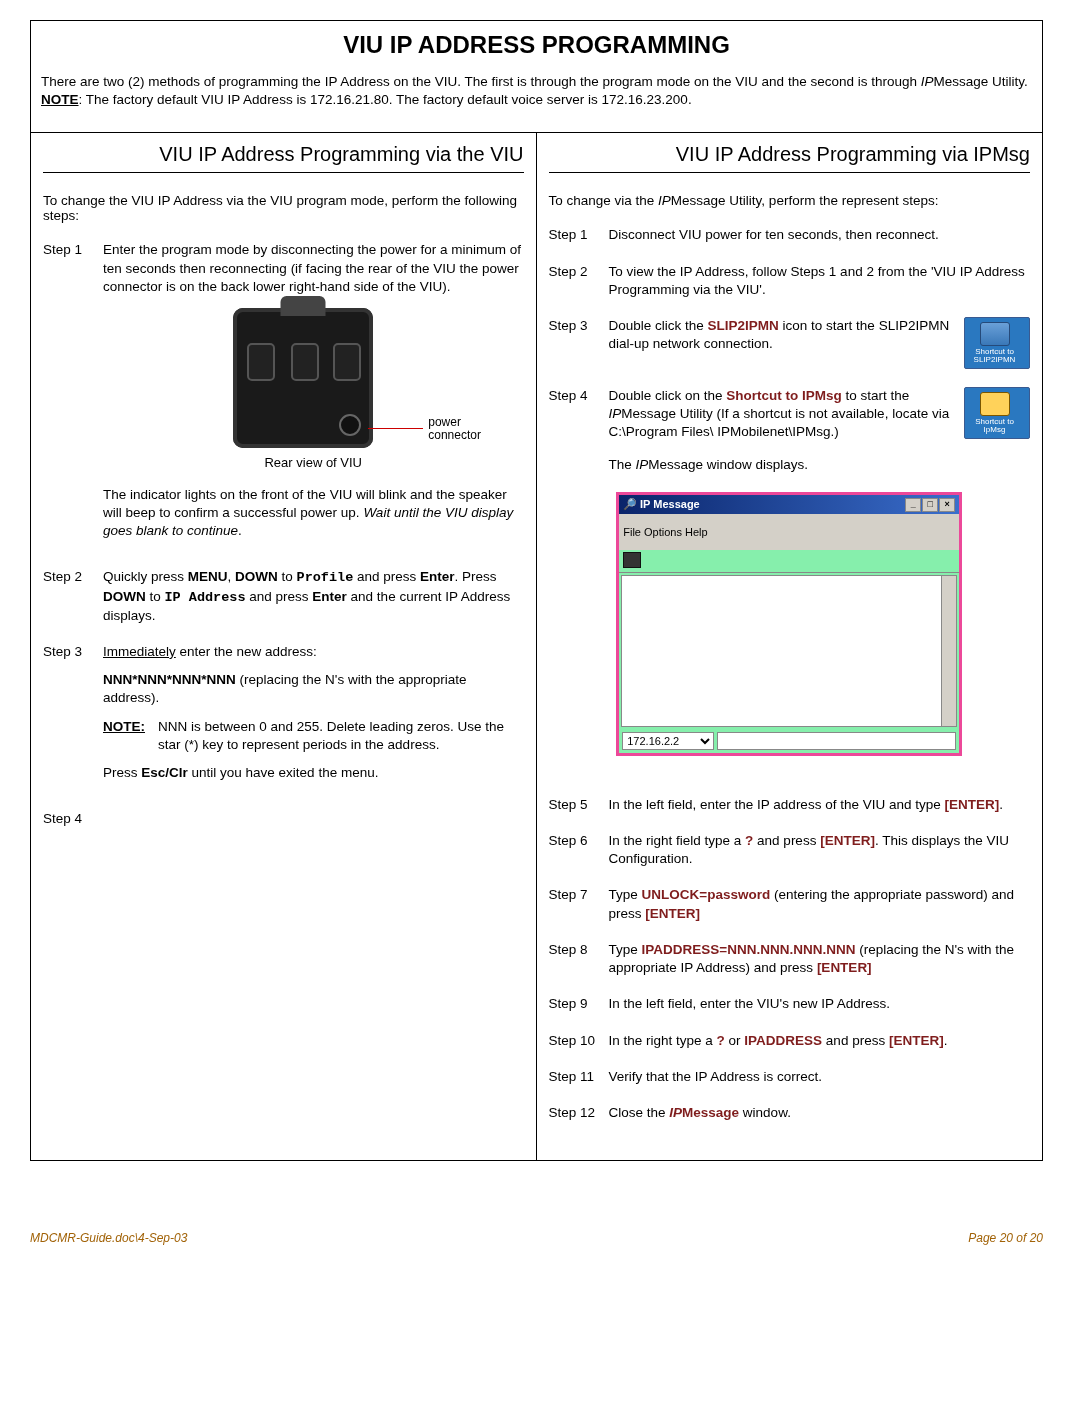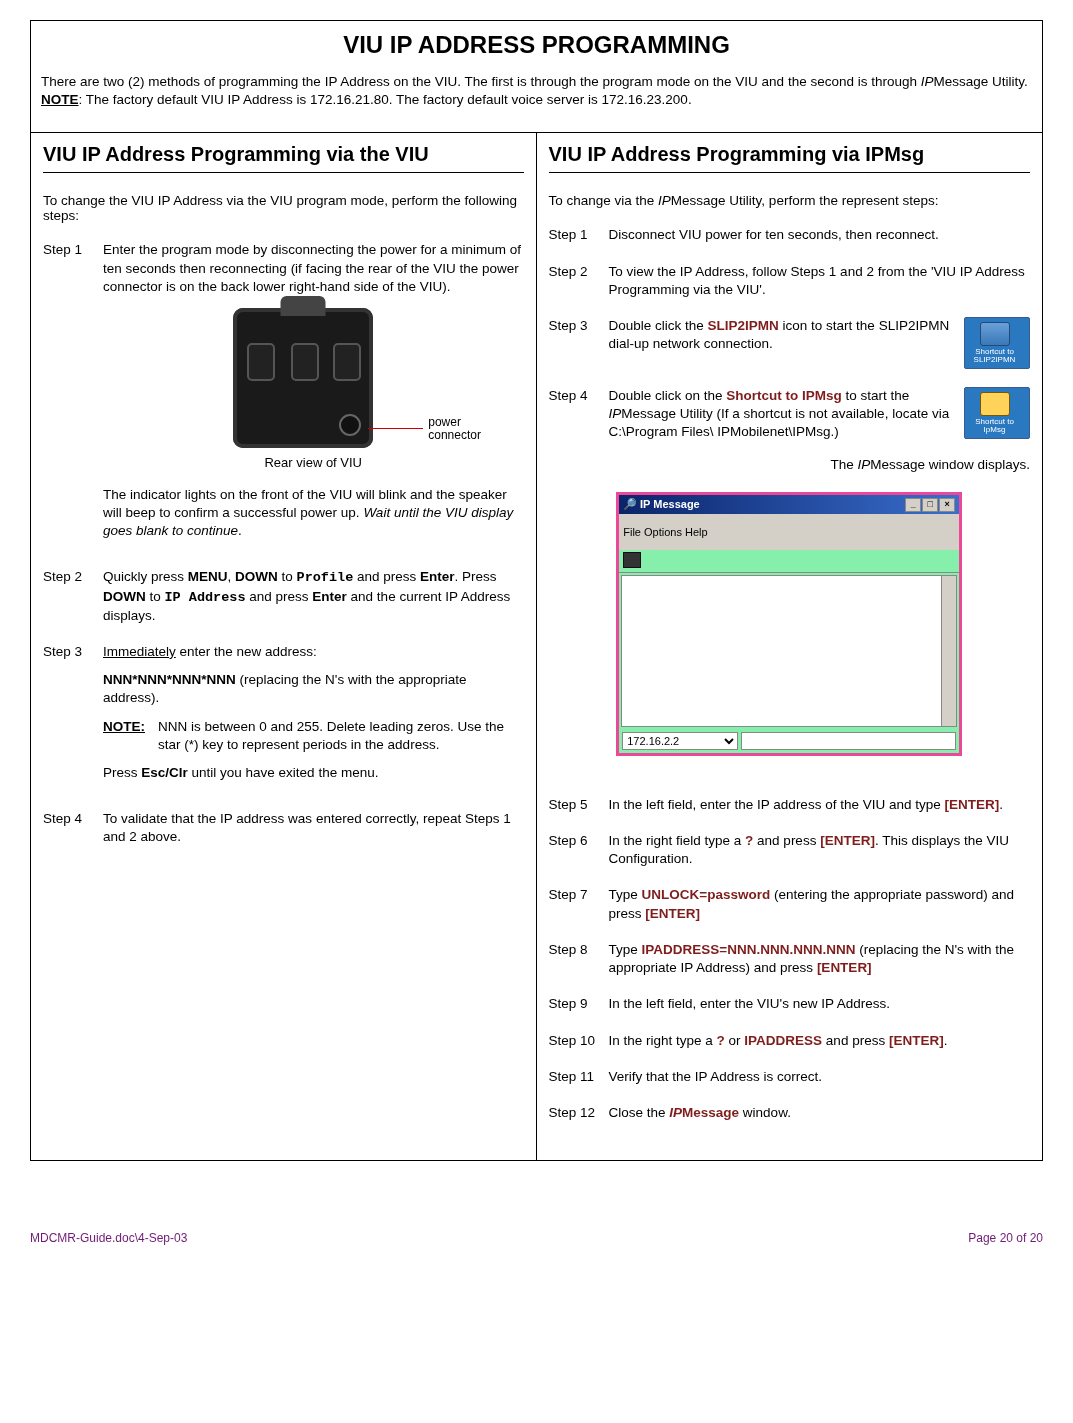--- a/index.html
+++ b/index.html
@@ -30,23 +30,23 @@
     display: flex;
     border-top: 1px solid #000;
   }
   .col {
     width: 50%;
     box-sizing: border-box;
     padding: 10px 12px 20px 12px;
   }
   .col-left { border-right: 1px solid #000; }
   .col h2 {
-    text-align: left;
+    text-align: right;
     font-size: 20px;
-    font-weight: bold;
+    font-weight: normal;
     margin: 0 0 6px 0;
     border-bottom: 1px solid #000;
     padding-bottom: 6px;
   }
   .lead {
     margin: 20px 0 18px 0;
     font-size: 13.5px;
   }
   .step {
     display: flex;
@@ -217,30 +217,31 @@
     padding:3px;
     gap:3px;
   }
   .ipwin select, .ipwin input{
     font-size:11px;
     border:1px solid #888;
     background:#fff;
     height:18px;
     box-sizing:border-box;
   }
-  .ipwin select{ width:116px; }
+  .ipwin select{ width:92px; }
   .ipwin input{ flex:1; }
 
   
   .footer{
     display:flex;
     justify-content:space-between;
     font-size:12px;
     margin-top:70px;
-    color:#701a75;
+    color:#a16207;
+    font-style:italic;
   }
 
   .clearfix::after{content:"";display:block;clear:both;}
 </style>
 </head>
 <body>
 
 <div class="page">
 
   <h1>VIU IP ADDRESS PROGRAMMING</h1>
@@ -303,21 +304,20 @@
             <div>NNN is between 0 and 255.  Delete leading zeros.  Use the star (*) key to represent periods in the address.</div>
           </div>
           <div class="subnote">
             <span>Press </span><span class="bold">Esc/Clr</span><span> until you have exited the menu.</span>
           </div>
         </div>
       </div>
 
       <div class="step">
         <div class="label">Step 4</div>
-        <div class="body">To validate that the IP address was entered correctly, repeat Steps 1 and 2 above.</div>
       </div>
     </div>
 
     <div class="col">
       <h2>VIU IP Address Programming via IPMsg</h2>
 
       <p class="lead">
         <span>To change via the </span><span class="italic">IP</span><span>Message Utility, perform the represent steps:</span>
       </p>
 
@@ -343,21 +343,21 @@
       </div>
 
       <div class="step clearfix">
         <div class="label">Step 4</div>
         <div class="body">
           <div class="shortcut">
             <div class="ic"></div>
             <span>Shortcut to IpMsg</span>
           </div>
           <span>Double click on the </span><span class="blue">Shortcut to IPMsg</span><span> to start the </span><span class="italic">IP</span><span>Message Utility (If a shortcut is not available, locate via C:\Program Files\ IPMobilenet\IPMsg.)</span>
-          <div style="text-align:right;margin-top:14px;">
+          <div style="text-align:left;margin-top:14px;">
             <span>The </span><span class="italic">IP</span><span>Message window displays.</span>
           </div>
         </div>
       </div>
 
       <div class="ipwin">
         <div class="titlebar">
           <span>🔎 <span>IP Message</span></span>
           <span class="winbtns">
             <span>_</span><span>□</span><span>×</span>

